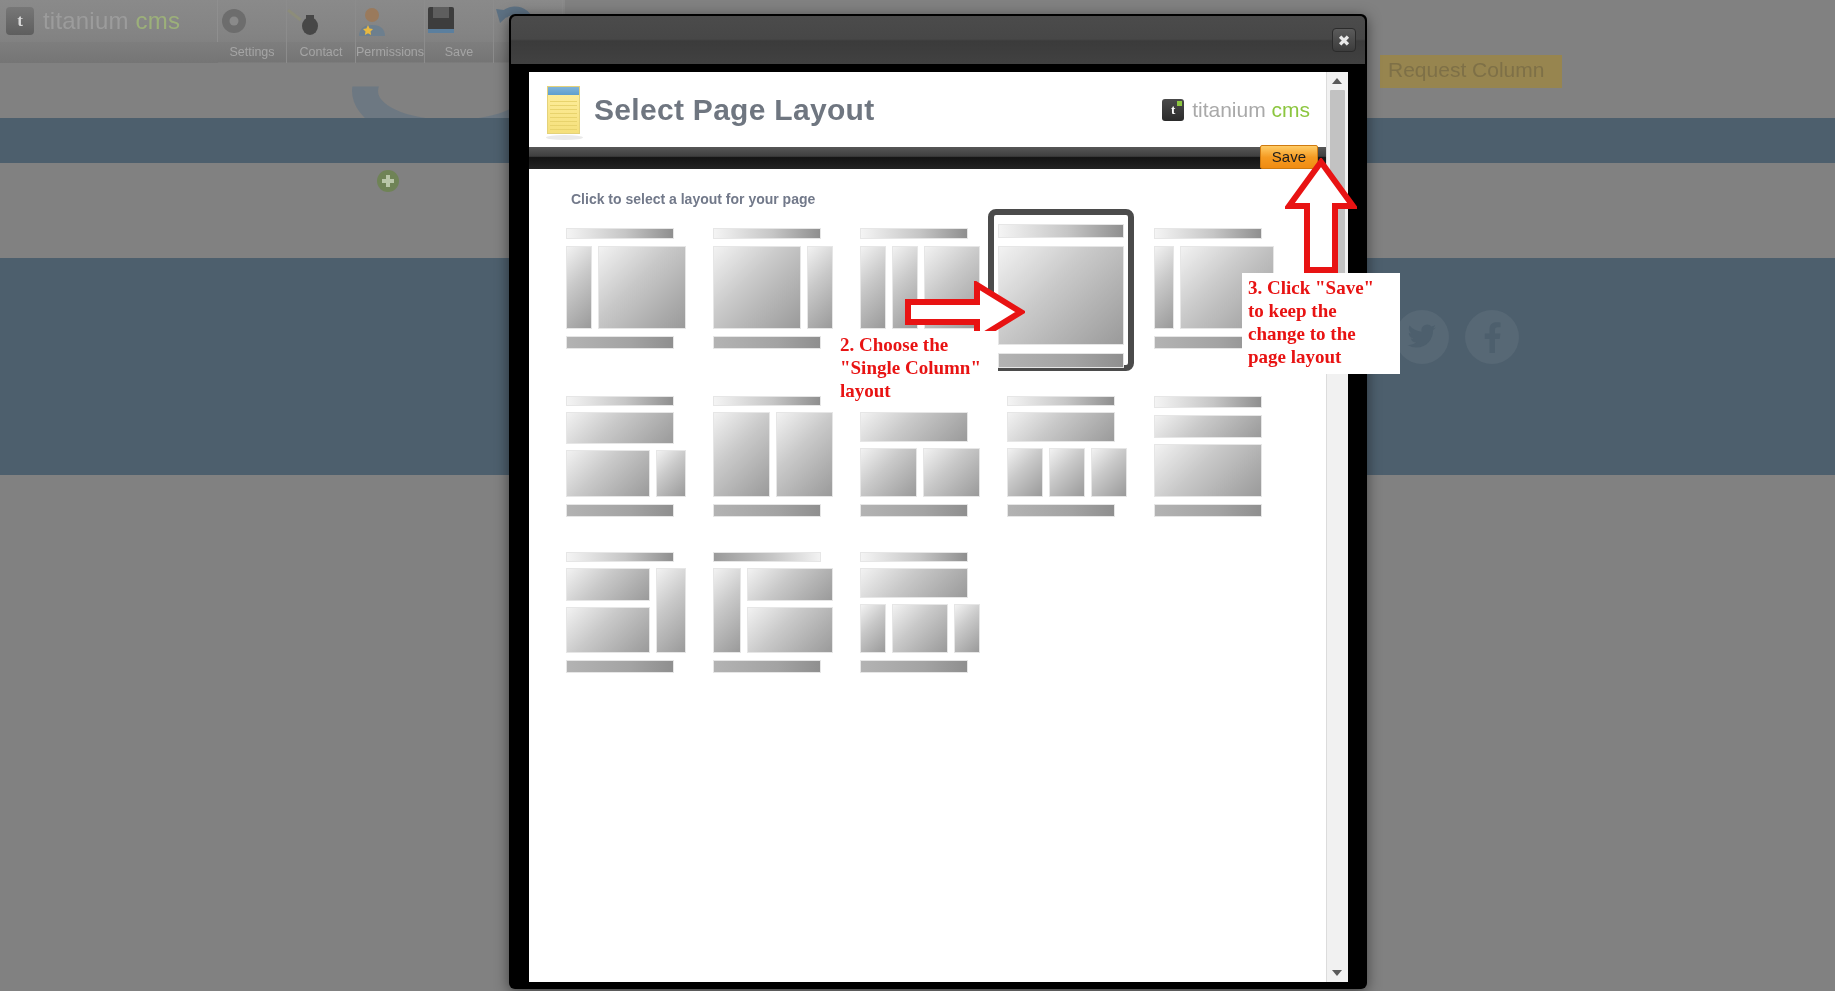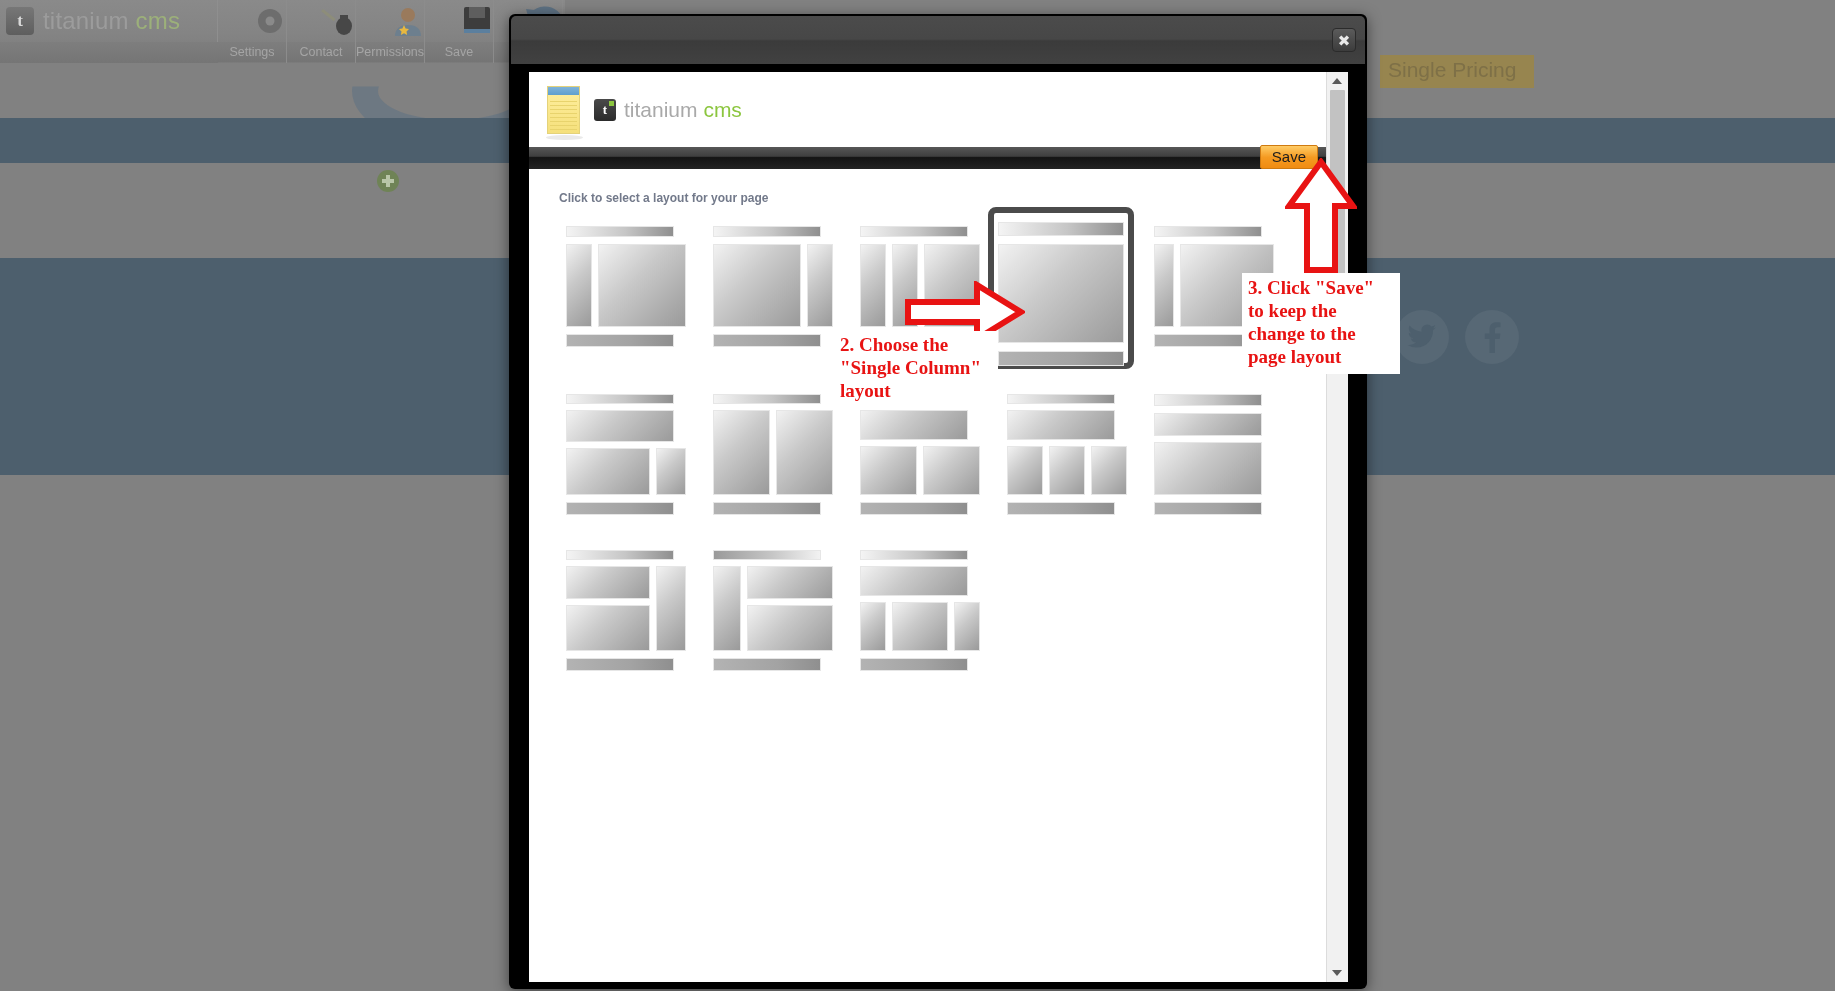--- a/index.html
+++ b/index.html
@@ -29,21 +29,21 @@
     color:#d8d8d8; font-size:17px; font-weight:bold;
     display:flex; align-items:center; justify-content:center;
     font-family:"Liberation Serif", serif;
   }
   .brand-text { font-size:24px; color:#9c9c9c; letter-spacing:.2px; }
   .brand-text .cms { color:#9cb07a; }
 
   .tb-item {
     width:69px; height:63px; position:relative;
     border-right:1px solid #8c8c8c;
-    display:flex; flex-direction:column; align-items:flex-end;
+    display:flex; flex-direction:column; align-items:flex-start;
   }
   .tb-icon { height:42px; display:flex; align-items:center; justify-content:center; }
   .tb-label {
     font-size:12.5px; color:#a5a5a5; line-height:20px;
     width:100%; text-align:center;
     background:linear-gradient(180deg,#7e7e7e,#757575);
   }
   .tb-strip {
     position:absolute; left:0; top:42px; width:218px; height:21px;
     background:linear-gradient(180deg,#7e7e7e,#757575);
@@ -171,22 +171,22 @@
   .save-btn {
     position:absolute; right:8px; top:-2px;
     background:linear-gradient(180deg,#ffcc66 0%,#f59a21 52%,#f08c12 100%);
     border:1px solid #cf7a10;
     color:#1d1d1d; font-size:15px; font-weight:normal;
     padding:2px 11px 3px 11px; border-radius:2px; cursor:pointer;
     z-index:6;
   }
 
   .panel-instr {
-    padding:22px 0 14px 30px;
-    font-size:12px; font-weight:bold; color:#72798a;
+    padding:22px 0 14px 42px;
+    font-size:14px; font-weight:bold; color:#72798a;
   }
 
   
   .layouts { padding-left:30px; }
   .lrow { display:flex; gap:25px; margin-bottom:18px; }
   .thumb {
     width:122px; height:138px; position:relative;
     padding:7px; cursor:pointer;
   }
   .thumb.selected {
@@ -315,21 +315,21 @@
       <div class="tb-label">Undo</div>
     </div>
   </div>
 
   <div class="bg-swoosh"></div>
   <div class="bg-plus"></div>
 
   <div class="bg-navbar">
     <div class="bg-contact">Contact Us</div>
   </div>
-  <div class="bg-pricing">Single Pricing</div>
+  <div class="bg-pricing">Request Column</div>
 
   <div class="bg-hero"></div>
   <div class="bg-social">
     <div class="soc">
       <svg width="30" height="26" viewBox="0 0 30 26">
           <path d="M29 3.5c-1 .5-2.1.8-3.3 1A5.7 5.7 0 0 0 28.2 1c-1.1.7-2.4 1.2-3.7 1.4A5.8 5.8 0 0 0 14.6 7.7c-4.8-.2-9.1-2.5-12-6.1a5.8 5.8 0 0 0 1.8 7.8c-.9 0-1.8-.3-2.6-.7a5.8 5.8 0 0 0 4.7 5.7c-.9.3-1.8.3-2.7.1a5.8 5.8 0 0 0 5.4 4 11.7 11.7 0 0 1-8.6 2.4A16.5 16.5 0 0 0 9.4 23.6c10.7 0 16.6-8.9 16.6-16.6v-.8c1.2-.8 2.2-1.9 3-3.1z" fill="#4d5f6d"></path>
         </svg>
     </div>
     <div class="soc">
       <svg width="18" height="32" viewBox="0 0 18 32">
@@ -347,20 +347,21 @@
 
   <div class="modal-body">
     <div class="panel">
 
       <div class="panel-head">
         <div class="notepad">
           <div class="top"></div>
             <div class="lines"></div>
             <div class="shadow"></div>
         </div>
+        <div class="panel-title">Select Page Layout</div>
         <div class="panel-brand">
           <div class="badge">t</div>
           <div class="txt">
             <span>titanium</span>
             <span class="cms">cms</span>
           </div>
         </div>
       </div>
 
       <div class="action-bar">

